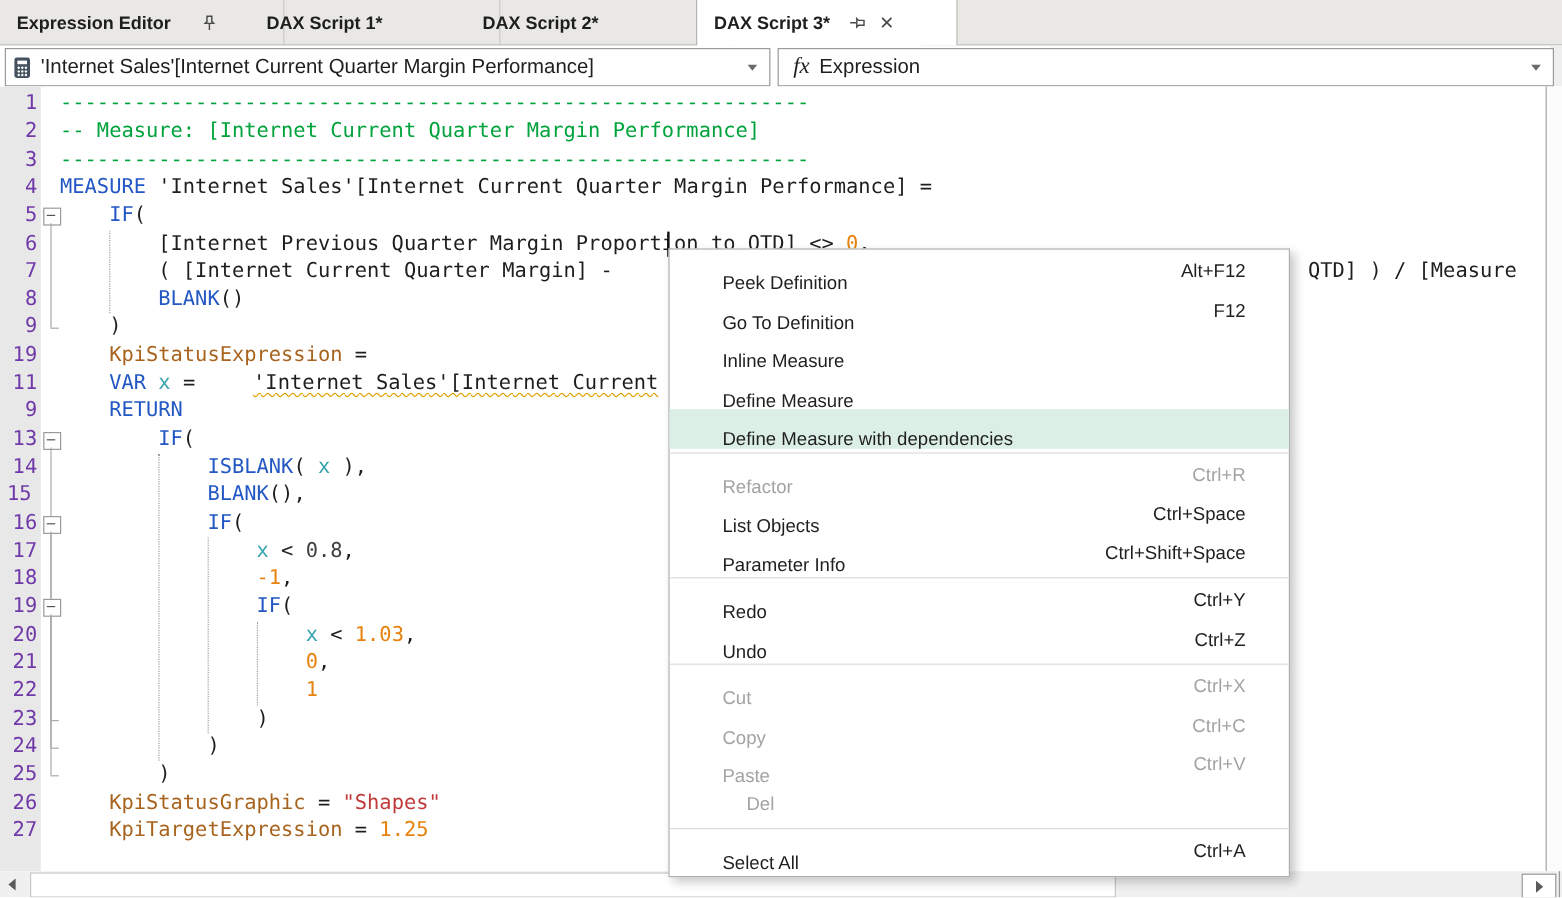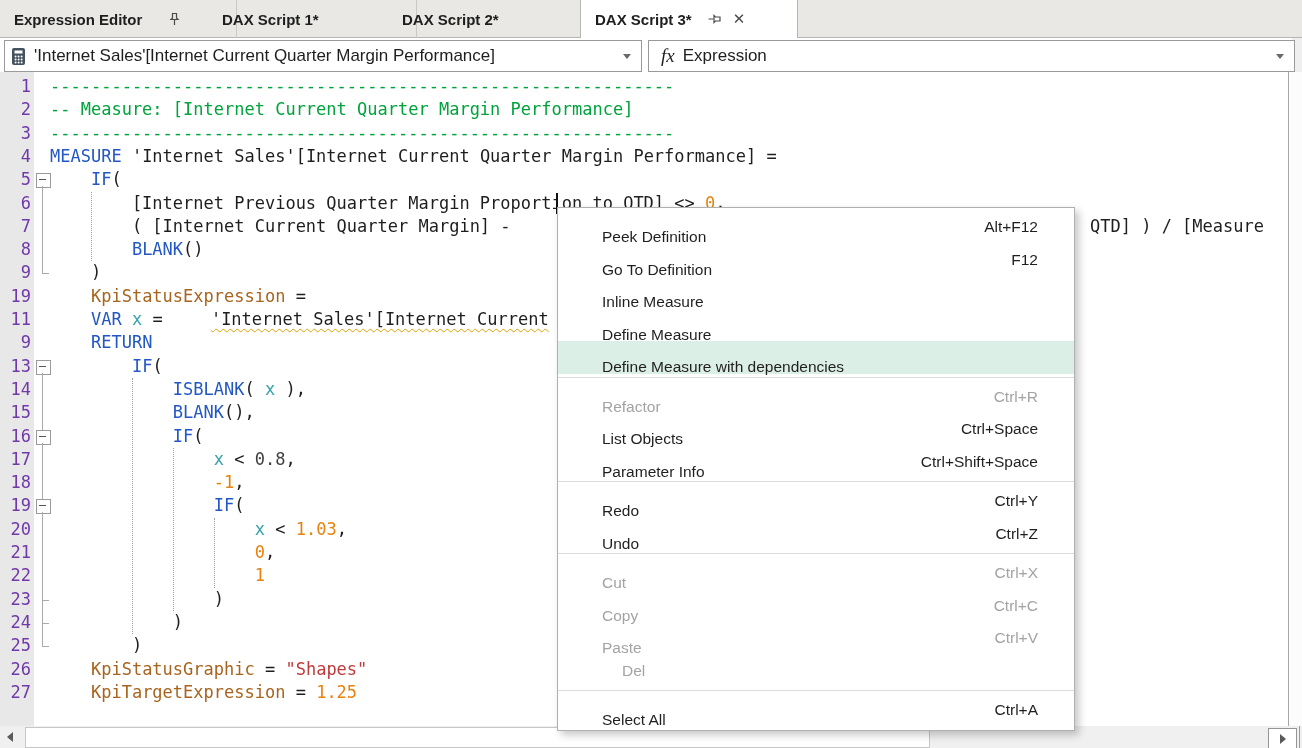--- a/index.html
+++ b/index.html
@@ -145,21 +145,21 @@
         <div class="ln" style="top: 96.2px;">5</div>
         <div class="ln" style="top: 119.5px;">6</div>
         <div class="ln" style="top: 142.8px;">7</div>
         <div class="ln" style="top: 166.1px;">8</div>
         <div class="ln" style="top: 189.4px;">9</div>
         <div class="ln" style="top: 212.7px;">19</div>
         <div class="ln" style="top: 236px;">11</div>
         <div class="ln" style="top: 259.3px;">9</div>
         <div class="ln" style="top: 282.6px;">13</div>
         <div class="ln" style="top: 305.9px;">14</div>
-        <div class="ln" style="top: 329.2px;">15</div>
+        <div class="ln" style="top: 329.2px; text-align: center;">15</div>
         <div class="ln" style="top: 352.5px;">16</div>
         <div class="ln" style="top: 375.8px;">17</div>
         <div class="ln" style="top: 399.1px;">18</div>
         <div class="ln" style="top: 422.4px;">19</div>
         <div class="ln" style="top: 445.7px;">20</div>
         <div class="ln" style="top: 469px; padding-left: 10px;">21</div>
         <div class="ln" style="top: 492.3px;">22</div>
         <div class="ln" style="top: 515.6px;">23</div>
         <div class="ln" style="top: 538.9px;">24</div>
         <div class="ln" style="top: 562.2px;">25</div>

